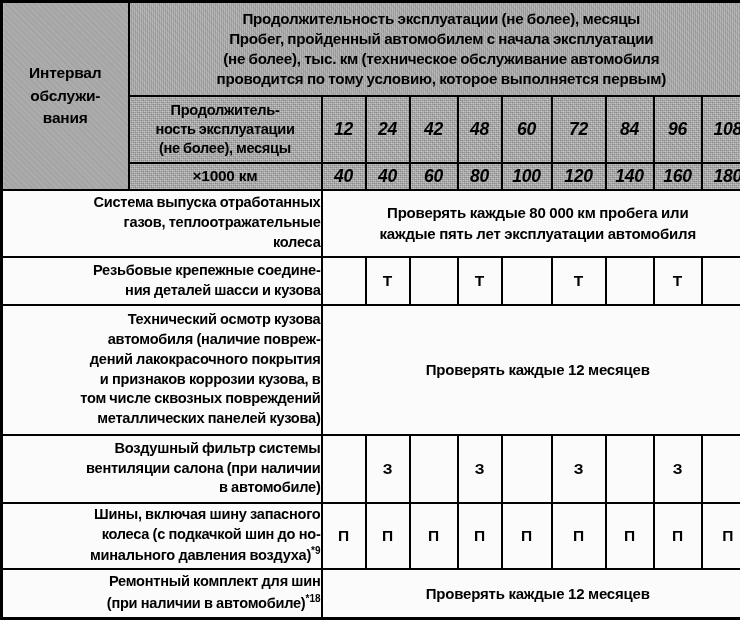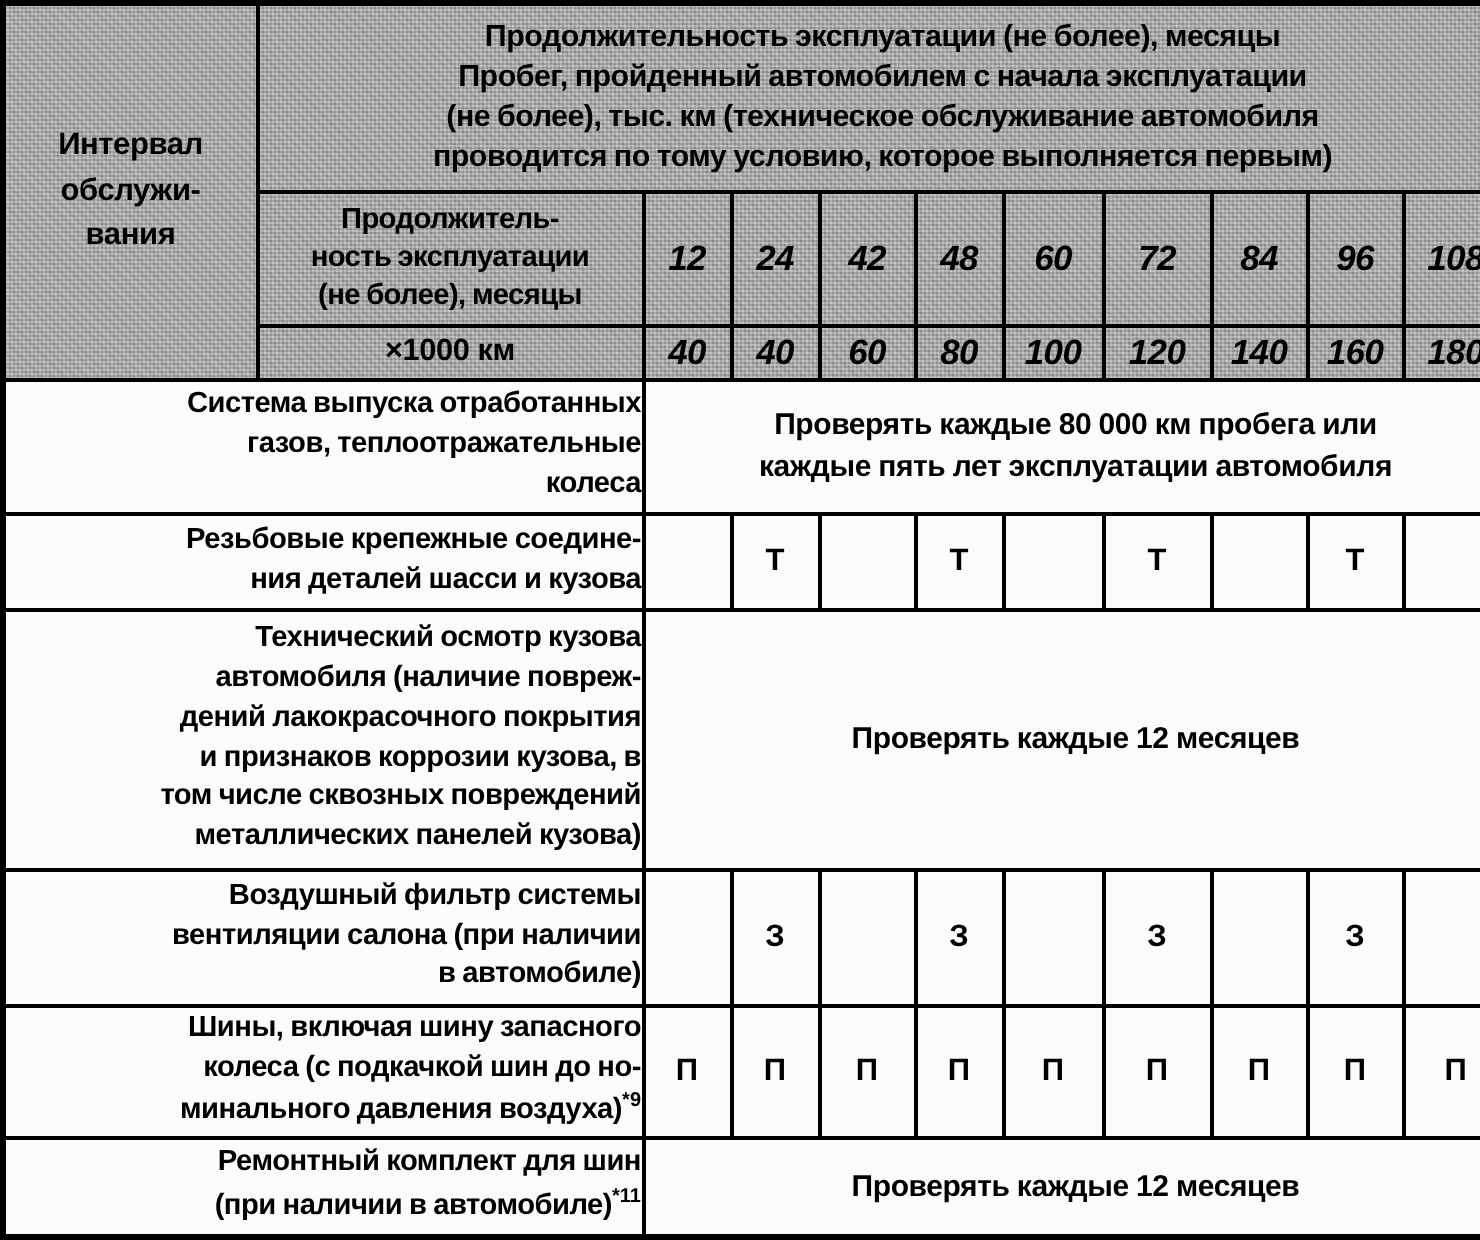--- a/index.html
+++ b/index.html
@@ -270,21 +270,21 @@
         <td class="mark">П</td>
         <td class="mark">П</td>
         <td class="mark">П</td>
         <td class="mark">П</td>
       </tr>
 
       <tr class="body-row" style="height:50px">
         <td class="task" colspan="2">
           <div>Ремонтный комплект для шин</div>
           <div>
-            <span>(при наличии в автомобиле)</span><sup class="fn">*11</sup>
+            <span>(при наличии в автомобиле)</span><sup class="fn">*18</sup>
           </div>
         </td>
         <td class="note" colspan="9">
           <div class="nowrap">Проверять каждые 12 месяцев</div>
         </td>
       </tr>
 
     </tbody>
   </table>
 </div>

